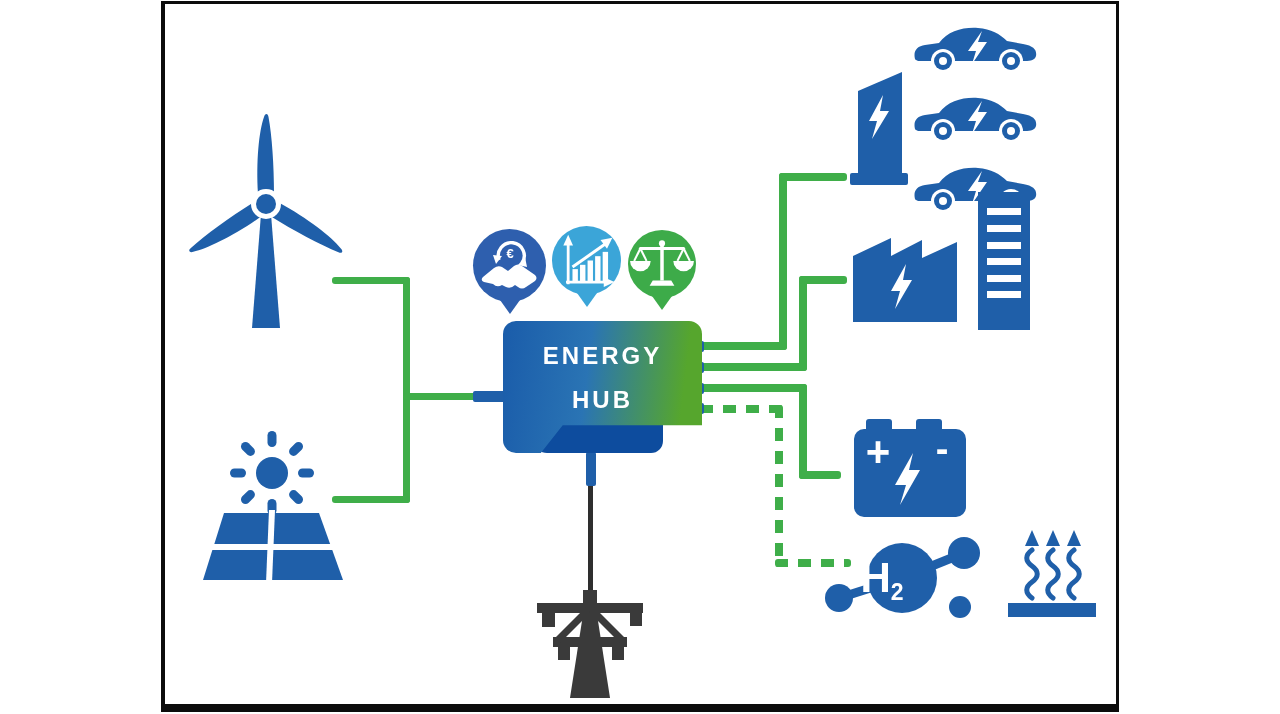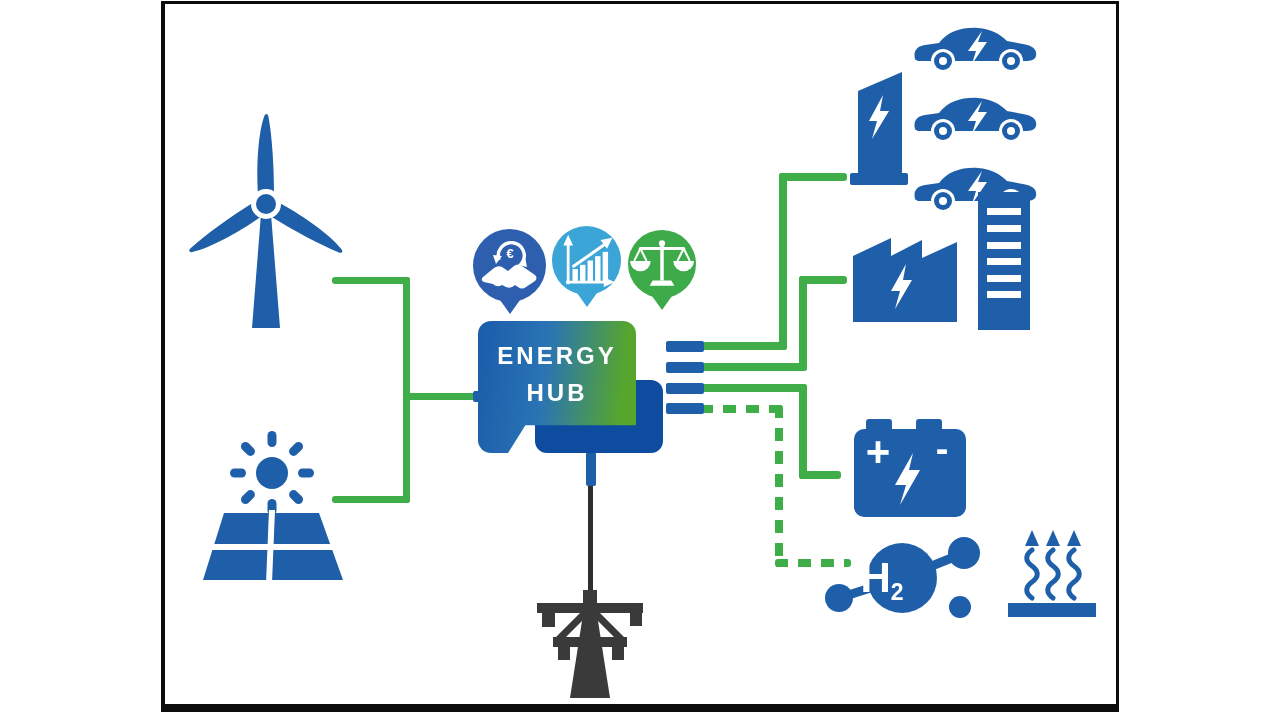--- a/index.html
+++ b/index.html
@@ -11,26 +11,26 @@
   .gl{position:absolute;background:#3fae49;border-radius:3px;z-index:1;}
   .dash-h{position:absolute;height:8px;z-index:1;border-radius:3px;
           background:repeating-linear-gradient(90deg,#3fae49 0 13px,transparent 13px 23px);}
   .dash-v{position:absolute;width:8px;z-index:1;border-radius:3px;
           background:repeating-linear-gradient(180deg,#3fae49 0 13px,transparent 13px 23px);}
   
   .bs{position:absolute;background:#1f5fa9;z-index:2;border-radius:2px;}
   
   .hub-back{position:absolute;left:535px;top:380px;width:128px;height:73px;background:#0d4c9e;
             border-radius:12px;z-index:2;}
-  .hub-front{position:absolute;left:478px;top:321px;width:158px;height:132px;border-radius:13px;
+  .hub-front{position:absolute;left:503px;top:321px;width:199px;height:132px;border-radius:13px;
              background:linear-gradient(97deg,#1a5caa 0%,#2a74b4 42%,#56a62d 88%);z-index:3;
              clip-path:polygon(0 0,100% 0,100% 79%,30% 79%,19% 100%,0 100%);
              color:#ffffff;text-align:center;}
   .hub-front .t1{margin-top:21px;font-size:24px;font-weight:600;letter-spacing:3px;}
-  .hub-front .t2{margin-top:9px;font-size:24px;font-weight:600;letter-spacing:3px;}
+  .hub-front .t2{margin-top:16px;font-size:24px;font-weight:600;letter-spacing:3px;}
   
   .bubble{position:absolute;border-radius:50%;z-index:3;}
   .bubble::after{content:'';position:absolute;left:50%;bottom:-12px;transform:translateX(-50%);
                  width:0;height:0;border:10px solid transparent;border-bottom:0;
                  border-top:14px solid var(--c);}
   .bubble svg{position:absolute;inset:0;}
   .icon{position:absolute;z-index:2;}
   .bld{position:absolute;background:#1f5fa9;z-index:2;}
   .stripe{position:absolute;left:9px;right:9px;height:7px;background:#ffffff;}
   .wire{position:absolute;left:588px;top:484px;width:5px;height:110px;background:#2e2e2e;z-index:1;}

